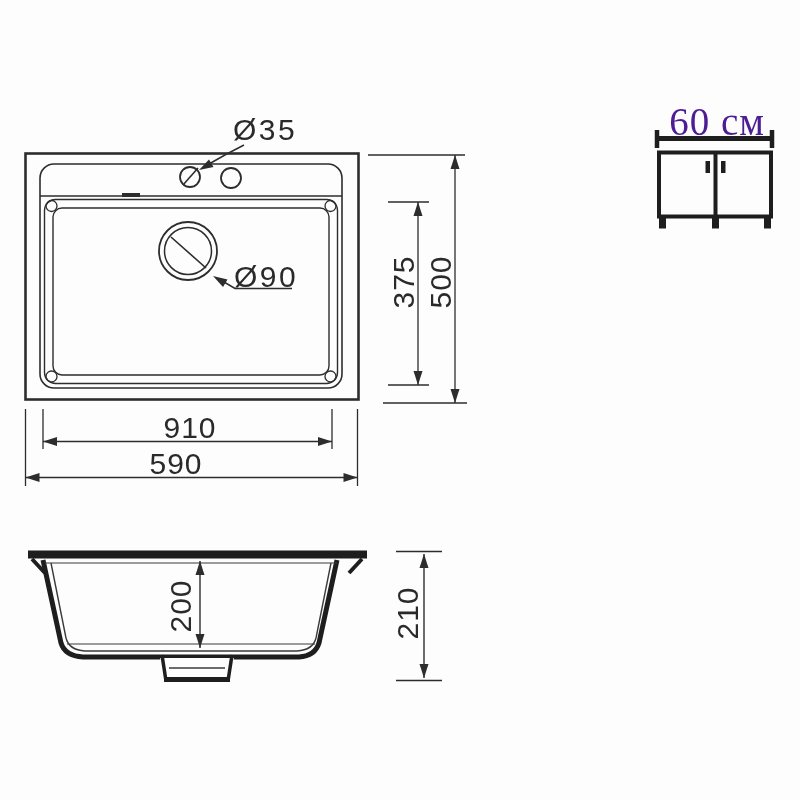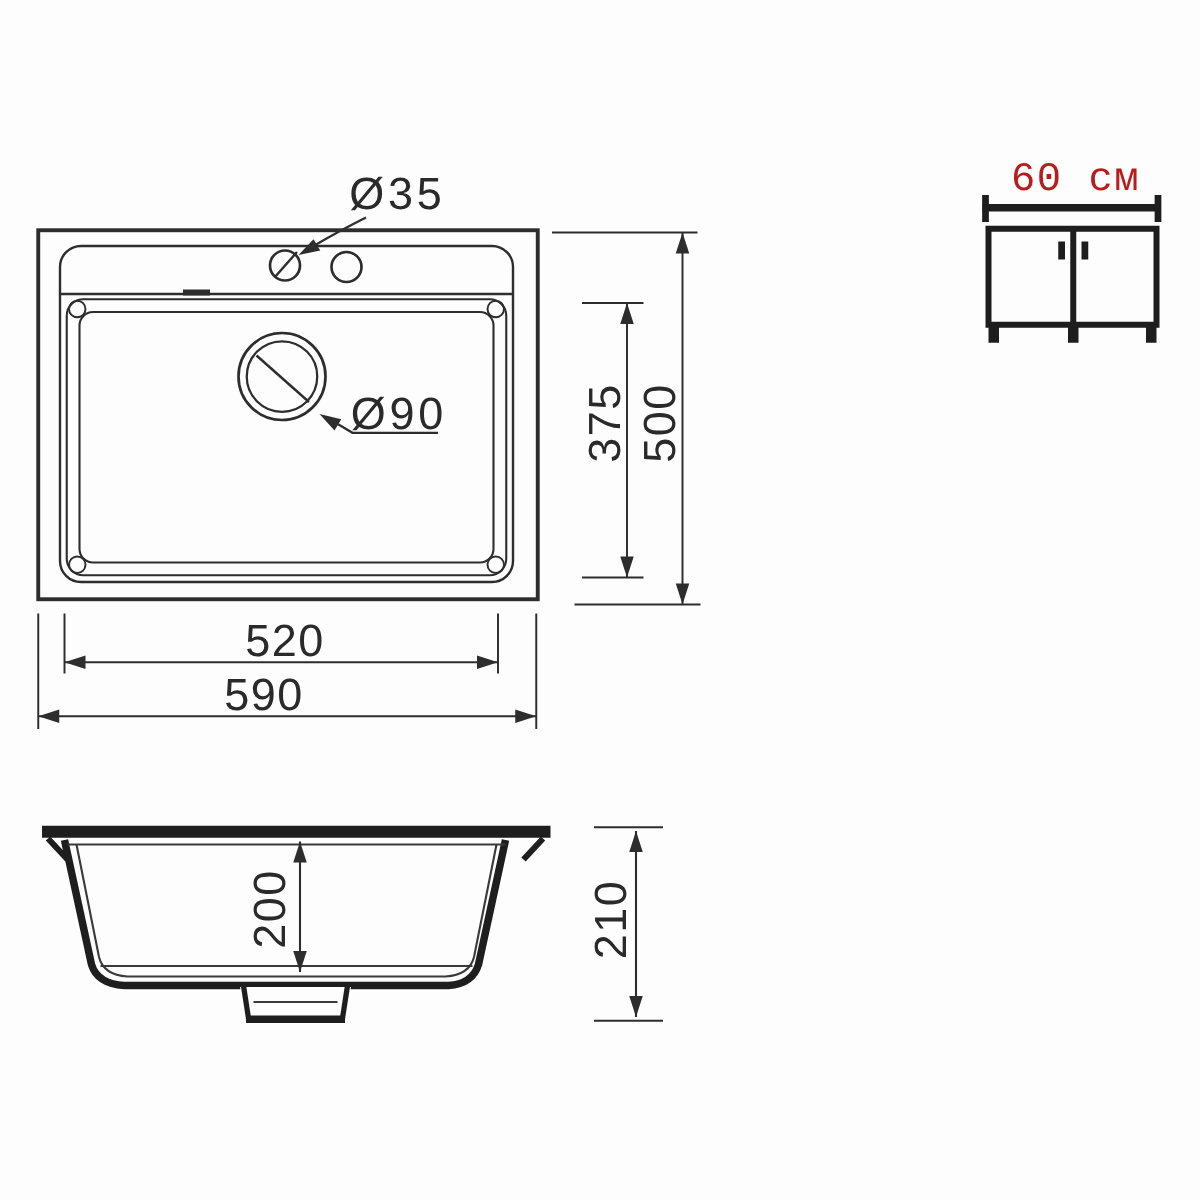--- a/index.html
+++ b/index.html
@@ -17,23 +17,23 @@
     font-size:30px;
     color:#2a2a2a;
     white-space:nowrap;
     transform:translate(-50%,-50%);
     letter-spacing:1px;
     line-height:1;
   }
   .label.rot{ transform:translate(-50%,-50%) rotate(-90deg); }
   .label.dia{ letter-spacing:2.5px; }
   .label.serif{
-    font-family:Liberation Mono, monospace;
-    font-size:27px;
-    color:#b91c1c;
+    font-family:Liberation Serif, serif;
+    font-size:39px;
+    color:#4c1d95;
     letter-spacing:1px;
   }
 </style>
 </head>
 <body>
 
 <div class="stage">
 
   <svg class="drawing-svg" width="800" height="800" viewBox="0 0 800 800">
 
@@ -138,21 +138,21 @@
   </svg>
 
   <div class="label dia" style="left:265px;top:130px">Ø35</div>
 
   <div class="label dia" style="left:266px;top:277px">Ø90</div>
 
   <div class="label rot" style="left:404px;top:282px">375</div>
 
   <div class="label rot" style="left:441px;top:282px">500</div>
 
-  <div class="label" style="left:190px;top:428px">520</div>
+  <div class="label" style="left:190px;top:428px">910</div>
 
   <div class="label" style="left:176px;top:464px">590</div>
 
   <div class="label serif" style="left:717px;top:121px">60 см</div>
 
   <div class="label rot" style="left:181px;top:606px">200</div>
 
   <div class="label rot" style="left:408px;top:613px">210</div>
 
 </div>

